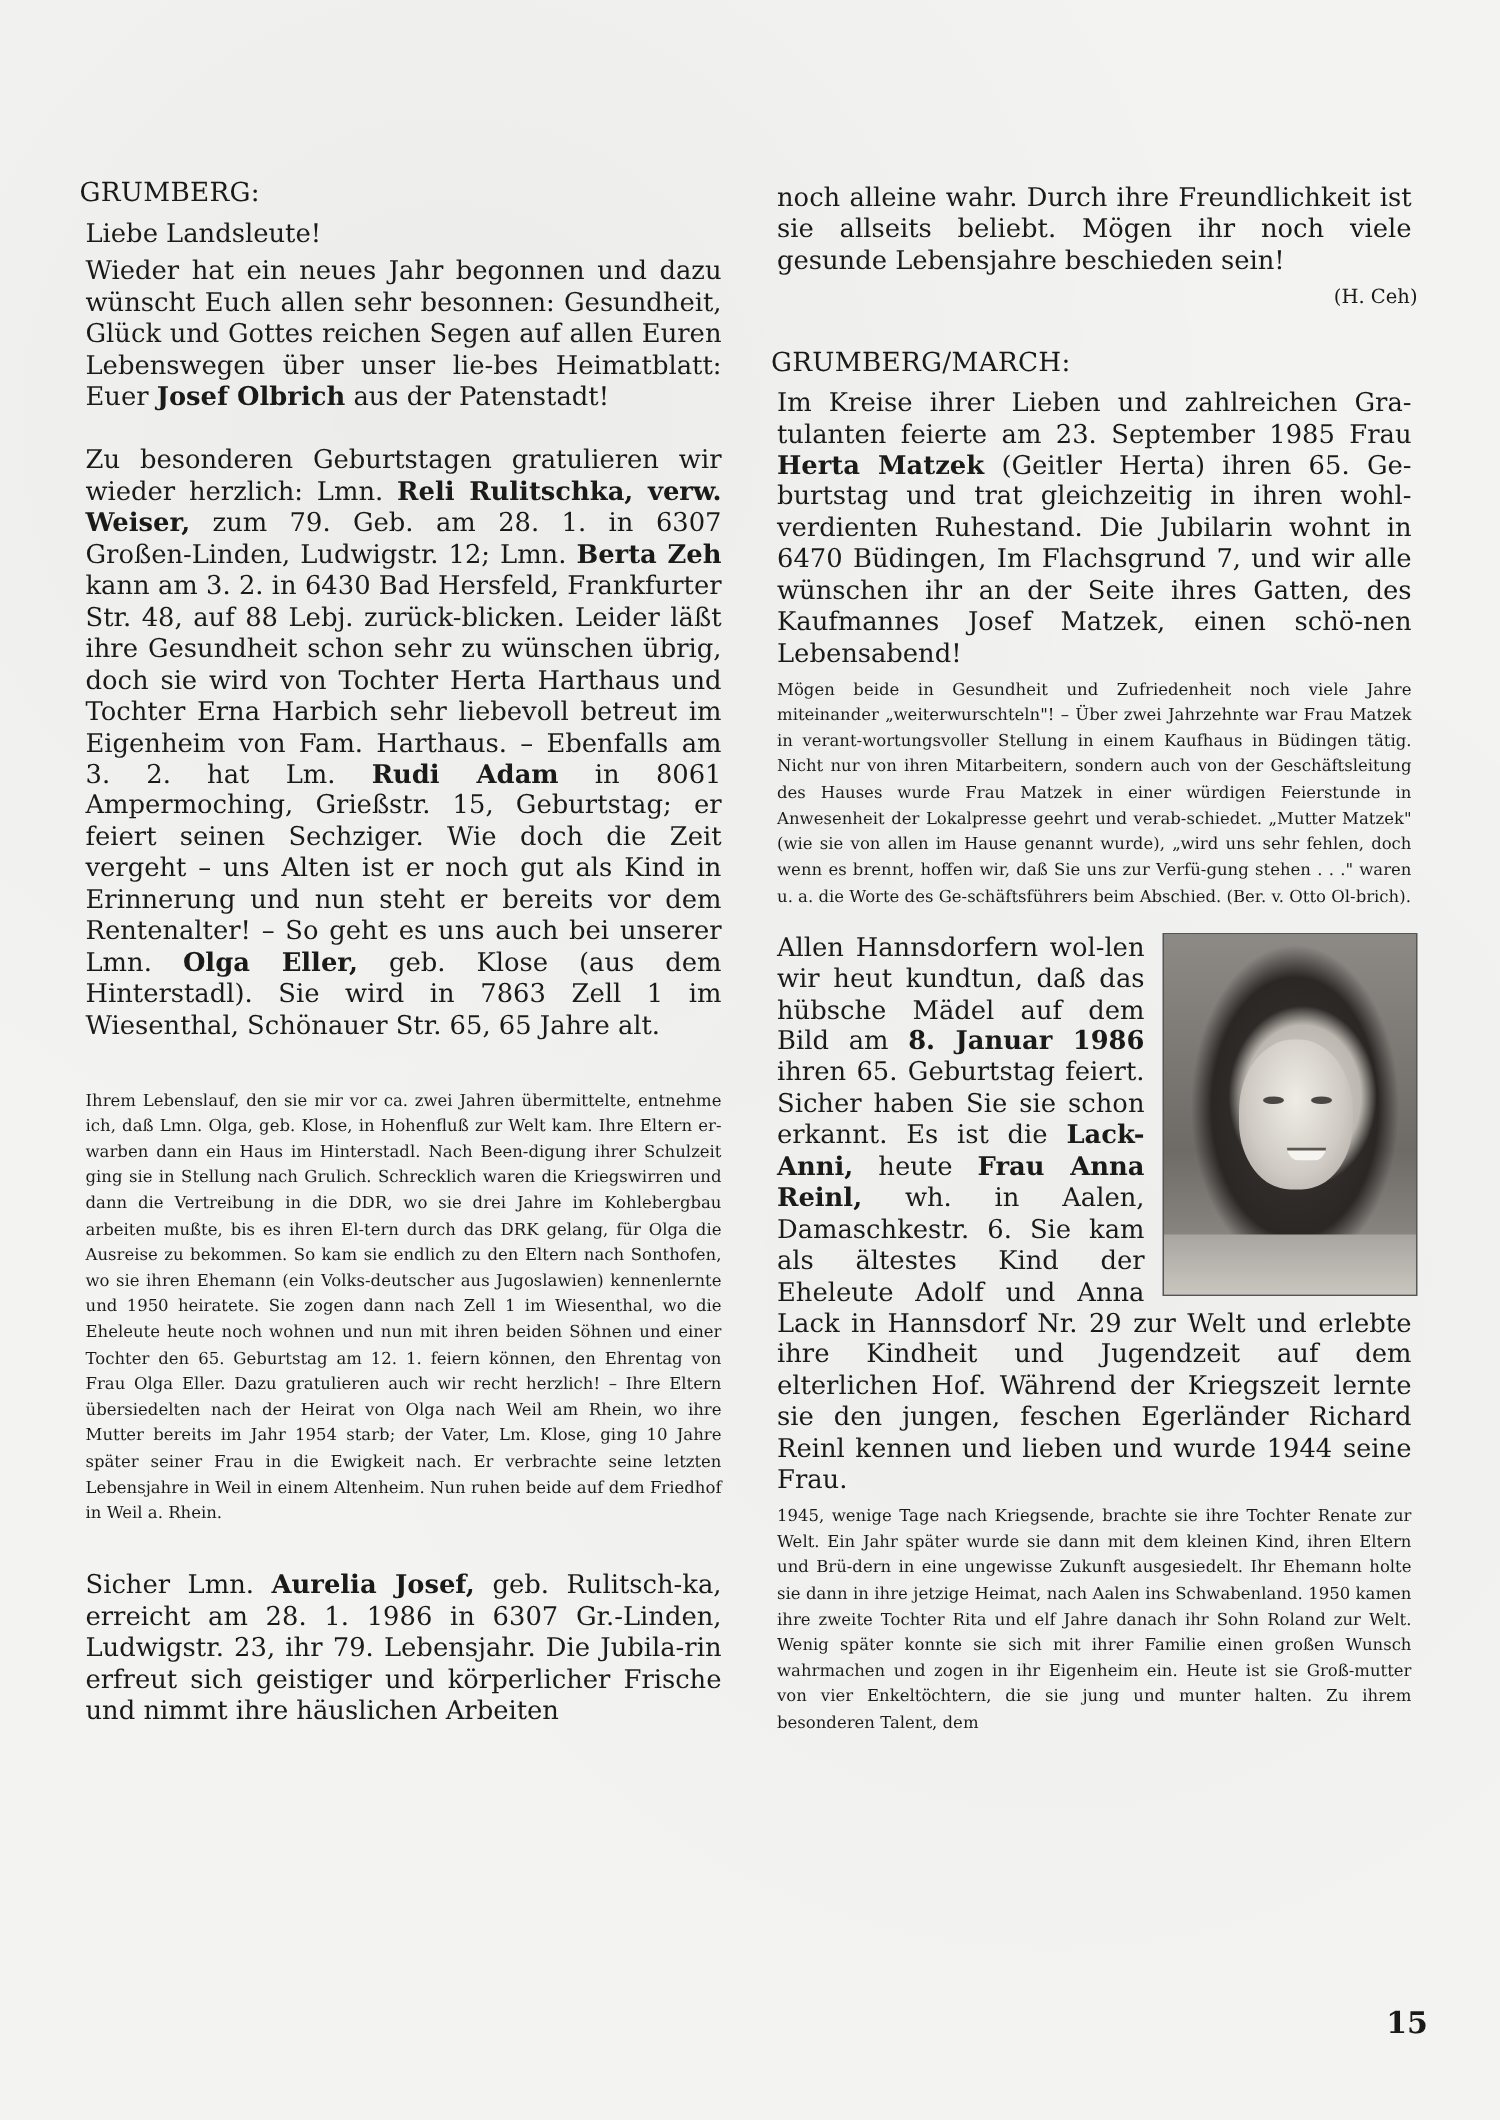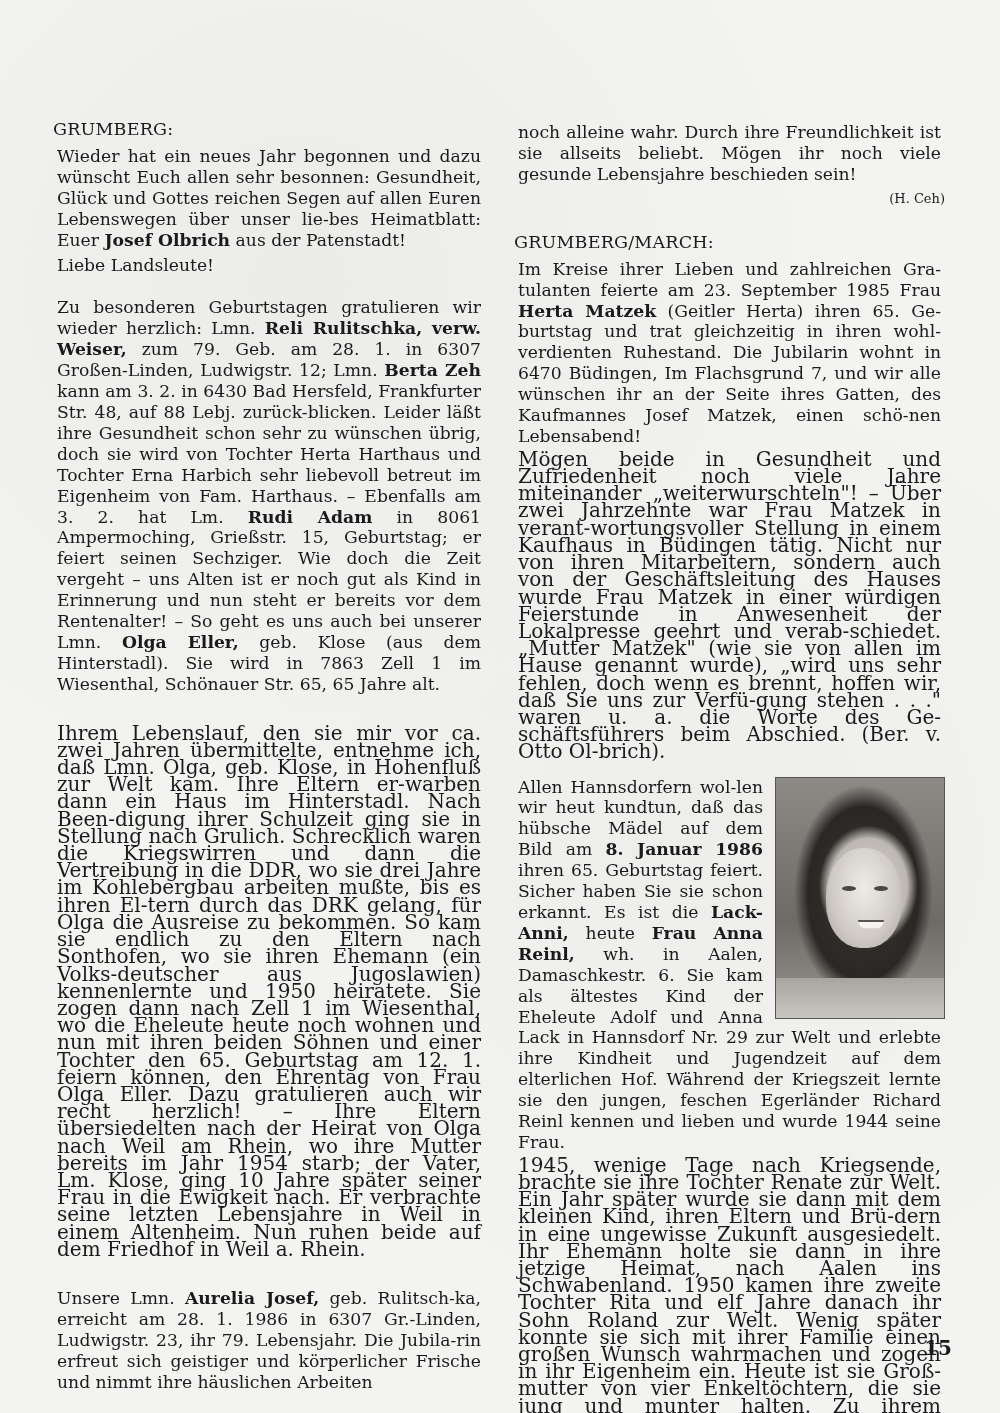--- a/index.html
+++ b/index.html
@@ -18,21 +18,21 @@
   }
   .col { position: absolute; top: 118px; }
   .col-left { left: 53px; width: 432px; }
   .col-right { left: 514px; width: 431px; }
   .heading {
     font-weight: normal; font-size: 17.5px; letter-spacing: 0.2px;
     margin: 0 0 6px 0; line-height: 22px;
   }
   p { margin: 4px; text-align: justify; hyphens: manual; }
   .big { font-size: 17.2px; line-height: 20.9px; }
-  .small { font-size: 20px; line-height: 17.2px; }
+  .small { font-size: 11px; line-height: 17.2px; }
   .gap-s { height: 8px; }
   .gap-m { height: 14px; }
   .gap-l { height: 22px; }
   b { font-weight: bold; }
   .signature { text-align: right; font-size: 13px; line-height: 20px; }
   .photo-wrap { position: relative; }
   .photo {
     float: right; width: 168px; height: 240px; margin: 0 0 6px 12px;
     background:
       radial-gradient(ellipse 42% 36% at 55% 45%, #d9d6d0 0%, #bcb8b1 55%, transparent 70%),
@@ -55,28 +55,28 @@
     font-weight: bold; font-size: 20px;
   }
 </style>
 </head>
 <body>
 
 <div class="page-noise"></div>
 
 <div class="col col-left">
   <div class="heading">GRUMBERG:</div>
+  <p class="big" style="text-align:left">Liebe Landsleute!</p>
   <p class="big"><span>Wieder hat ein neues Jahr begonnen und dazu wünscht Euch allen sehr besonnen: Gesundheit, Glück und Gottes reichen Segen auf allen Euren Lebenswegen über unser lie-bes Heimatblatt: Euer </span><b>Josef Olbrich</b><span> aus der Patenstadt!</span></p>
-  <p class="big" style="text-align:left">Liebe Landsleute!</p>
   <div class="gap-m"></div>
   <p class="big"><span>Zu besonderen Geburtstagen gratulieren wir wieder herzlich: Lmn. </span><b>Reli Rulitschka, verw. Weiser,</b><span> zum 79. Geb. am 28. 1. in 6307 Großen-Linden, Ludwigstr. 12; Lmn. </span><b>Berta Zeh</b><span> kann am 3. 2. in 6430 Bad Hersfeld, Frankfurter Str. 48, auf 88 Lebj. zurück-blicken. Leider läßt ihre Gesundheit schon sehr zu wünschen übrig, doch sie wird von Tochter Herta Harthaus und Tochter Erna Harbich sehr liebevoll betreut im Eigenheim von Fam. Harthaus. – Ebenfalls am 3. 2. hat Lm. </span><b>Rudi Adam</b><span> in 8061 Ampermoching, Grießstr. 15, Geburtstag; er feiert seinen Sechziger. Wie doch die Zeit vergeht – uns Alten ist er noch gut als Kind in Erinnerung und nun steht er bereits vor dem Rentenalter! – So geht es uns auch bei unserer Lmn. </span><b>Olga Eller,</b><span> geb. Klose (aus dem Hinterstadl). Sie wird in 7863 Zell 1 im Wiesenthal, Schönauer Str. 65, 65 Jahre alt.</span></p>
   <div class="gap-l"></div>
   <p class="small">Ihrem Lebenslauf, den sie mir vor ca. zwei Jahren übermittelte, entnehme ich, daß Lmn. Olga, geb. Klose, in Hohenfluß zur Welt kam. Ihre Eltern er-warben dann ein Haus im Hinterstadl. Nach Been-digung ihrer Schulzeit ging sie in Stellung nach Grulich. Schrecklich waren die Kriegswirren und dann die Vertreibung in die DDR, wo sie drei Jahre im Kohlebergbau arbeiten mußte, bis es ihren El-tern durch das DRK gelang, für Olga die Ausreise zu bekommen. So kam sie endlich zu den Eltern nach Sonthofen, wo sie ihren Ehemann (ein Volks-deutscher aus Jugoslawien) kennenlernte und 1950 heiratete. Sie zogen dann nach Zell 1 im Wiesenthal, wo die Eheleute heute noch wohnen und nun mit ihren beiden Söhnen und einer Tochter den 65. Geburtstag am 12. 1. feiern können, den Ehrentag von Frau Olga Eller. Dazu gratulieren auch wir recht herzlich! – Ihre Eltern übersiedelten nach der Heirat von Olga nach Weil am Rhein, wo ihre Mutter bereits im Jahr 1954 starb; der Vater, Lm. Klose, ging 10 Jahre später seiner Frau in die Ewigkeit nach. Er verbrachte seine letzten Lebensjahre in Weil in einem Altenheim. Nun ruhen beide auf dem Friedhof in Weil a. Rhein.</p>
   <div class="gap-l"></div>
-  <p class="big"><span>Unsere Lmn. </span><b>Aurelia Josef,</b><span> geb. Rulitsch-ka, erreicht am 28. 1. 1986 in 6307 Gr.-Linden, Ludwigstr. 23, ihr 79. Lebensjahr. Die Jubila-rin erfreut sich geistiger und körperlicher Frische und nimmt ihre häuslichen Arbeiten</span></p>
+  <p class="big"><span>Sicher Lmn. </span><b>Aurelia Josef,</b><span> geb. Rulitsch-ka, erreicht am 28. 1. 1986 in 6307 Gr.-Linden, Ludwigstr. 23, ihr 79. Lebensjahr. Die Jubila-rin erfreut sich geistiger und körperlicher Frische und nimmt ihre häuslichen Arbeiten</span></p>
 </div>
 
 <div class="col col-right">
   <p class="big">noch alleine wahr. Durch ihre Freundlichkeit ist sie allseits beliebt. Mögen ihr noch viele gesunde Lebensjahre beschieden sein!</p>
   <div class="signature">(H. Ceh)</div>
   <div class="gap-l"></div>
   <div class="heading">GRUMBERG/MARCH:</div>
   <p class="big"><span>Im Kreise ihrer Lieben und zahlreichen Gra-tulanten feierte am 23. September 1985 Frau </span><b>Herta Matzek</b><span> (Geitler Herta) ihren 65. Ge-burtstag und trat gleichzeitig in ihren wohl-verdienten Ruhestand. Die Jubilarin wohnt in 6470 Büdingen, Im Flachsgrund 7, und wir alle wünschen ihr an der Seite ihres Gatten, des Kaufmannes Josef Matzek, einen schö-nen Lebensabend!</span></p>
   <p class="small">Mögen beide in Gesundheit und Zufriedenheit noch viele Jahre miteinander „weiterwurschteln"! – Über zwei Jahrzehnte war Frau Matzek in verant-wortungsvoller Stellung in einem Kaufhaus in Büdingen tätig. Nicht nur von ihren Mitarbeitern, sondern auch von der Geschäftsleitung des Hauses wurde Frau Matzek in einer würdigen Feierstunde in Anwesenheit der Lokalpresse geehrt und verab-schiedet. „Mutter Matzek" (wie sie von allen im Hause genannt wurde), „wird uns sehr fehlen, doch wenn es brennt, hoffen wir, daß Sie uns zur Verfü-gung stehen . . ." waren u. a. die Worte des Ge-schäftsführers beim Abschied. (Ber. v. Otto Ol-brich).</p>
   <div class="gap-s"></div>

